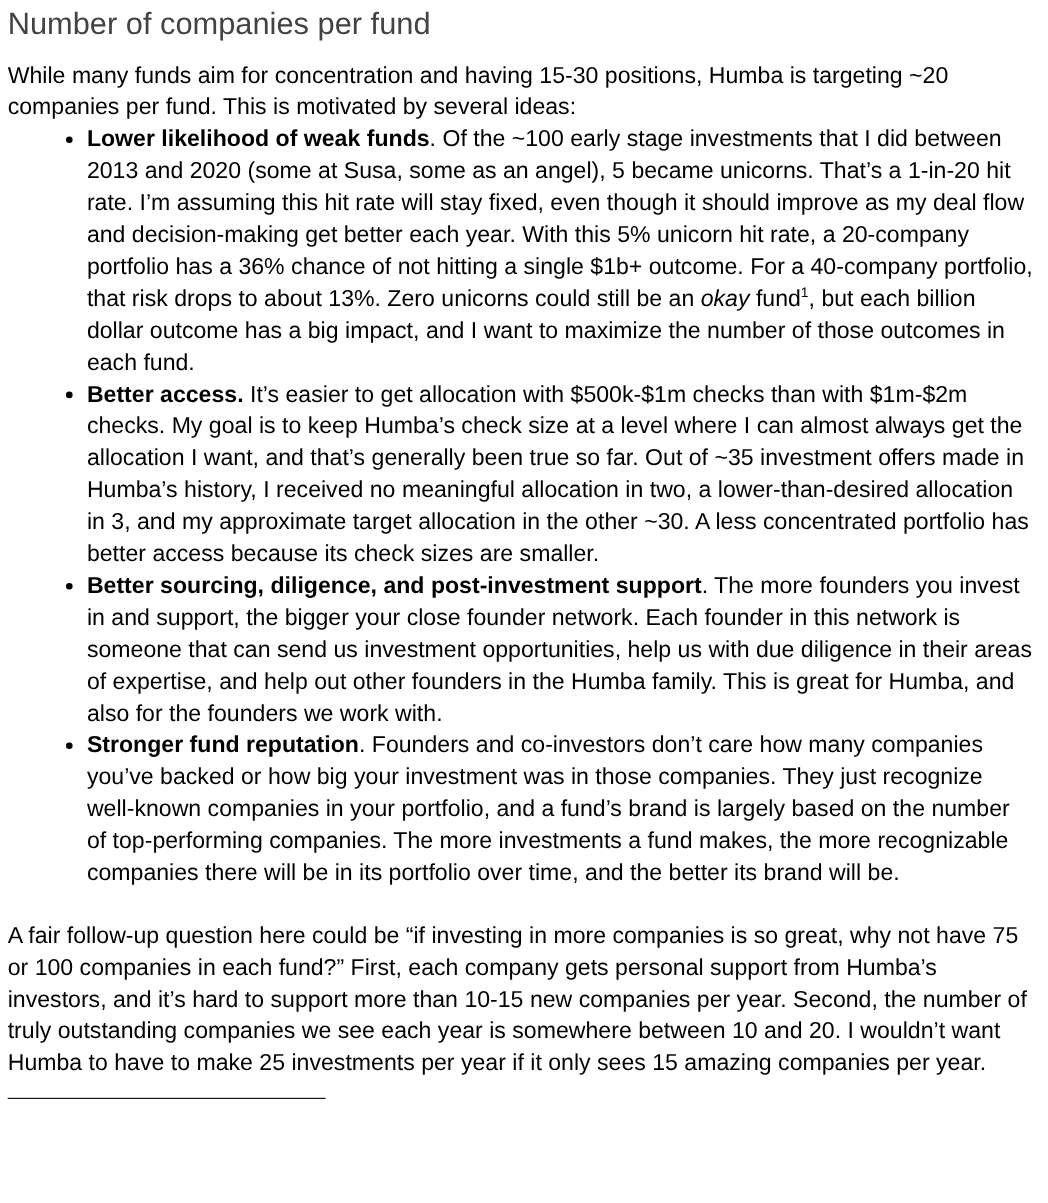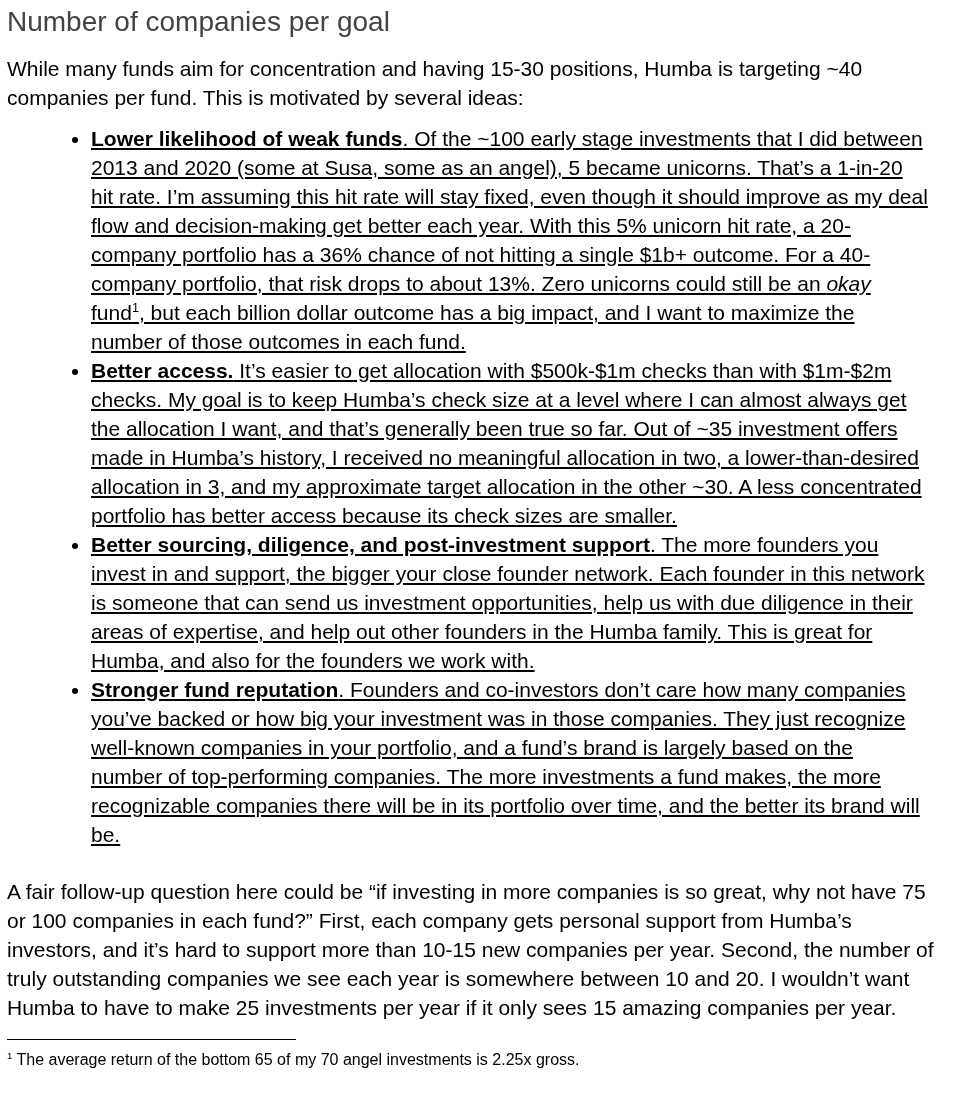--- a/index.html
+++ b/index.html
@@ -17,24 +17,23 @@
   }
   .doc-heading {
     font-size: 28px;
     line-height: 34px;
     font-weight: 400;
     color: #434343;
     margin: 0 0 15px 0;
   }
   p { margin: 0; }
   .bullets {
-    margin: 12px;
+    margin: 0;
     padding: 0 0 0 72px;
     list-style: disc;
-    text-decoration: underline;
   }
   .bullets li { margin: 0; padding: 0; }
   .followup { margin-top: 28px; }
   strong { font-weight: 700; }
   em { font-style: italic; }
   sup {
     font-size: 0.6em;
     vertical-align: super;
     line-height: 0;
   }
@@ -47,30 +46,29 @@
   .footnote {
     font-size: 16px;
     line-height: 21px;
   }
 </style>
 </head>
 <body>
 
 <div class="page">
 
-  <h1 class="doc-heading">Number of companies per goal</h1>
+  <h1 class="doc-heading">Number of companies per fund</h1>
 
-  <p class="intro"><span>While many funds aim for concentration and having 15-30 positions, Humba is targeting ~40 companies per fund. This is motivated by several ideas:</span></p>
+  <p class="intro"><span>While many funds aim for concentration and having 15-30 positions, Humba is targeting ~20 companies per fund. This is motivated by several ideas:</span></p>
 
   <ul class="bullets">
     <li><strong>Lower likelihood of weak funds</strong><span>. Of the ~100 early stage investments that I did between 2013 and 2020 (some at Susa, some as an angel), 5 became unicorns. That’s a 1-in-20 hit rate. I’m assuming this hit rate will stay fixed, even though it should improve as my deal flow and decision-making get better each year. With this 5% unicorn hit rate, a 20-company portfolio has a 36% chance of not hitting a single $1b+ outcome. For a 40-company portfolio, that risk drops to about 13%. Zero unicorns could still be an </span><em>okay</em><span> fund</span><sup>1</sup><span>, but each billion dollar outcome has a big impact, and I want to maximize the number of those outcomes in each fund.</span></li>
     <li><strong>Better access.</strong><span> It’s easier to get allocation with $500k-$1m checks than with $1m-$2m checks. My goal is to keep Humba’s check size at a level where I can almost always get the allocation I want, and that’s generally been true so far. Out of ~35 investment offers made in Humba’s history, I received no meaningful allocation in two, a lower-than-desired allocation in 3, and my approximate target allocation in the other ~30. A less concentrated portfolio has better access because its check sizes are smaller.</span></li>
     <li><strong>Better sourcing, diligence, and post-investment support</strong><span>. The more founders you invest in and support, the bigger your close founder network. Each founder in this network is someone that can send us investment opportunities, help us with due diligence in their areas of expertise, and help out other founders in the Humba family. This is great for Humba, and also for the founders we work with.</span></li>
     <li><strong>Stronger fund reputation</strong><span>. Founders and co-investors don’t care how many companies you’ve backed or how big your investment was in those companies. They just recognize well-known companies in your portfolio, and a fund’s brand is largely based on the number of top-performing companies. The more investments a fund makes, the more recognizable companies there will be in its portfolio over time, and the better its brand will be.</span></li>
   </ul>
 
   <p class="followup"><span>A fair follow-up question here could be “if investing in more companies is so great, why not have 75 or 100 companies in each fund?” First, each company gets personal support from Humba’s investors, and it’s hard to support more than 10-15 new companies per year. Second, the number of truly outstanding companies we see each year is somewhere between 10 and 20. I wouldn’t want Humba to have to make 25 investments per year if it only sees 15 amazing companies per year.</span></p>
 
   <div class="footnote-sep"></div>
 
-  <p class="footnote"><sup>1</sup><span> The average return of the bottom 65 of my 70 angel investments is 2.25x gross.</span></p>
 
 </div>
 
 </body></html>

